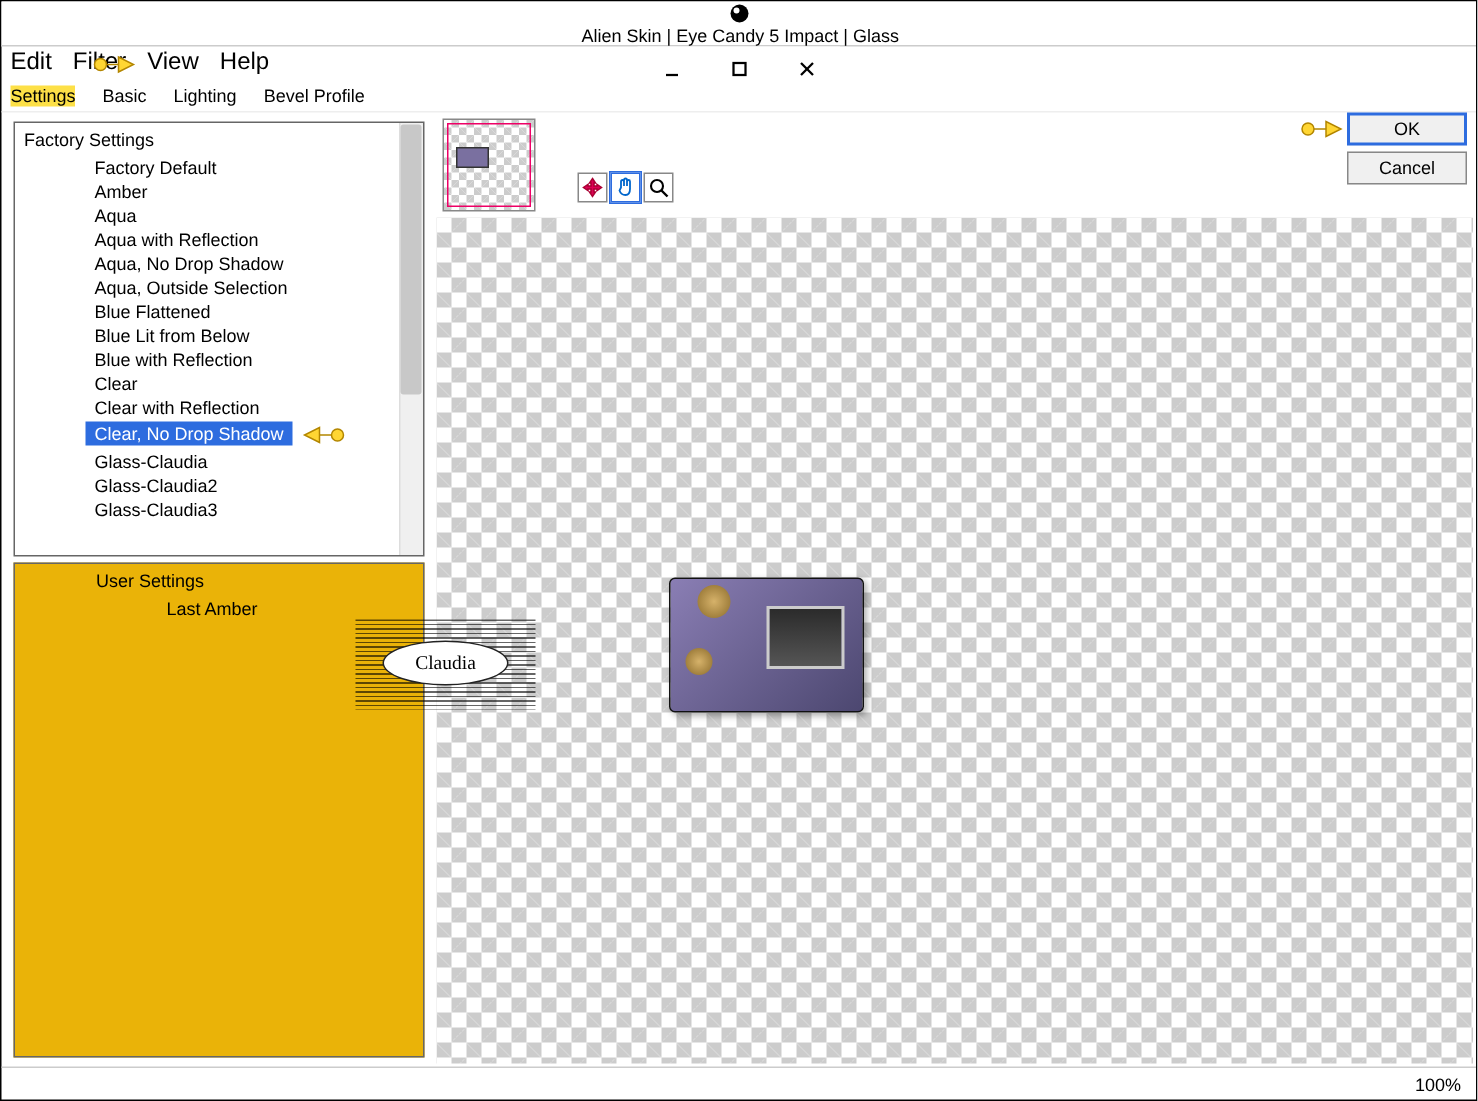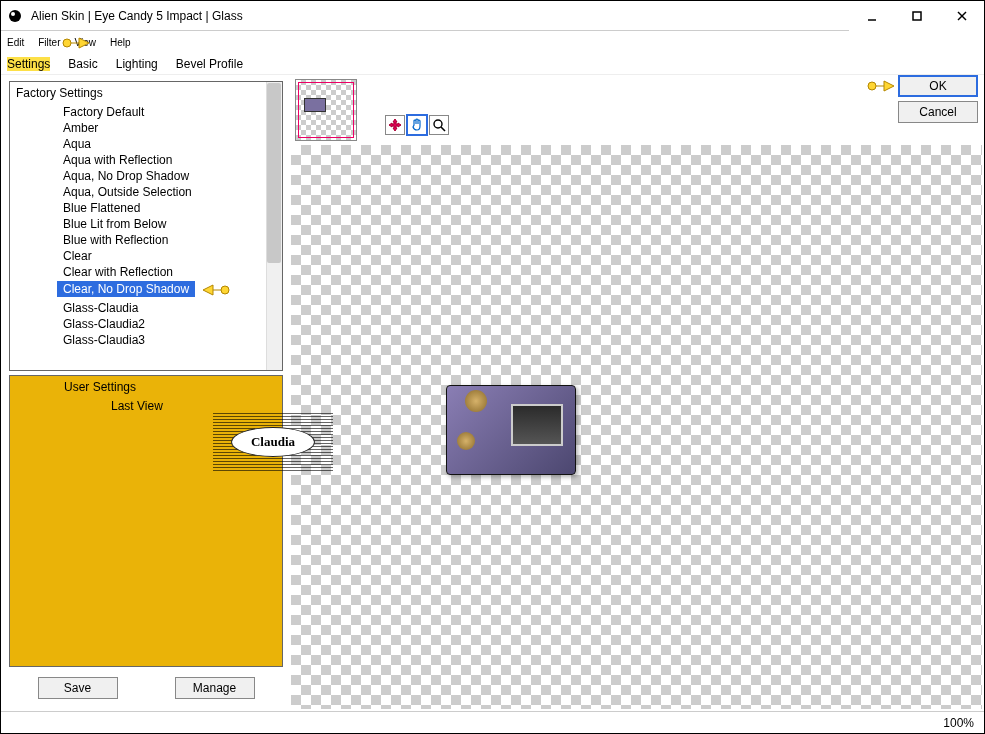--- a/index.html
+++ b/index.html
@@ -1,23 +1,23 @@
 <!DOCTYPE html>
 <html><head>
 <meta charset="utf-8">
 <style>
 * { box-sizing: border-box; margin: 0; padding: 0; }
 body { font-family: "Segoe UI", Tahoma, sans-serif; font-size: 12px; background: #fff; overflow: hidden; }
 .window { width: 985px; height: 734px; border: 1px solid #000; display: flex; flex-direction: column; background: #fff; position: relative; }
-.titlebar { height: 30px; display: flex; align-items: center; border-bottom: 1px solid #ccc; background: #fff; }
+.titlebar { height: 30px; display: flex; align-items: center; border-bottom: 1px solid #ccc; background: #fff; flex-direction: column; }
 .titlebar .app-icon { width: 16px; height: 16px; margin: 0 6px; display: inline-flex; align-items: center; justify-content: center; }
 .titlebar .title { flex: 1; font-size: 12px; padding-left: 2px; }
 .win-controls { display: flex; }
 .win-btn { width: 45px; height: 30px; display: flex; align-items: center; justify-content: center; font-size: 14px; background: #fff; cursor: pointer; }
-.menubar { height: 22px; display: flex; align-items: center; padding: 0 6px; gap: 14px; font-size: 10px; position: relative; }
+.menubar { height: 22px; display: flex; align-items: center; padding: 0 6px; gap: 14px; font-size: 16px; position: relative; }
 .menubar .menu-item { cursor: pointer; }
 .tabbar { height: 22px; display: flex; align-items: center; padding: 0 6px; gap: 18px; font-size: 12px; border-bottom: 1px solid #eee; }
 .tabbar .tab { cursor: pointer; }
 .tabbar .tab.active { background: #fde047; }
 .content { flex: 1; display: flex; position: relative; }
 .left-panel { width: 290px; padding: 6px 8px 6px 8px; display: flex; flex-direction: column; }
 .listbox { border: 1px solid #666; flex: 0 0 290px; overflow-y: auto; overflow-x: hidden; background: #fff; position: relative; }
 .list-header { font-size: 12px; padding: 4px 6px; }
 .list-item { font-size: 12px; padding: 1px 6px; cursor: pointer; white-space: nowrap; margin-left: 47px; }
 .list-item.selected { background: #2d6cdf; color: #fff; display: inline-block; }
@@ -42,21 +42,21 @@
 .ok-cancel .btn { width: 64px; height: 22px; }
 .ok-btn { border: 2px solid #2d6cdf; }
 .preview-area { flex: 1; border-top: 0; position: relative; background-image: linear-gradient(45deg,#ccc 25%,transparent 25%),linear-gradient(-45deg,#ccc 25%,transparent 25%),linear-gradient(45deg,transparent 75%,#ccc 75%),linear-gradient(-45deg,transparent 75%,#ccc 75%); background-size: 20px 20px; background-position: 0 0,0 10px,10px -10px,-10px 0; margin: 0 2px 2px 0; }
 .preview-img { position: absolute; left: 155px; top: 240px; width: 130px; height: 90px; background: linear-gradient(135deg,#8a7eb4,#4c4770); border: 1px solid #111; border-radius: 4px; box-shadow: 2px 2px 4px rgba(0,0,0,0.3); }
 .preview-img .inner { position: absolute; right: 12px; top: 18px; width: 52px; height: 42px; background: linear-gradient(#2b2b2b,#555); border: 2px solid #ccc; }
 .preview-img .orb1 { position: absolute; left: 18px; top: 4px; width: 22px; height: 22px; border-radius: 50%; background: radial-gradient(#d6b26a,#8a6a2a); }
 .preview-img .orb2 { position: absolute; left: 10px; top: 46px; width: 18px; height: 18px; border-radius: 50%; background: radial-gradient(#d6b26a,#8a6a2a); }
 .statusbar { height: 22px; border-top: 1px solid #ccc; display: flex; justify-content: flex-end; align-items: center; padding: 0 10px; font-size: 12px; }
 .pointer-hand { position: absolute; width: 30px; height: 20px; display: flex; align-items: center; justify-content: center; pointer-events: none; z-index: 50; }
 .pointer-hand svg { width: 100%; height: 100%; }
-.watermark { position: absolute; left: 212px; top: 338px; width: 120px; height: 60px; z-index: 40; pointer-events: none; font-weight: bold; }
+.watermark { position: absolute; left: 236px; top: 338px; width: 120px; height: 60px; z-index: 40; pointer-events: none; }
 .watermark .lines { position: absolute; inset: 0; background: repeating-linear-gradient(#000 0 1px, transparent 1px 3px); opacity: 0.6; }
 .watermark .bubble { position: absolute; left: 18px; top: 14px; width: 84px; height: 30px; border-radius: 50%; background: #fff; display: flex; align-items: center; justify-content: center; font-family: cursive; font-size: 13px; border: 1px solid #222; }
 .scrollbar-fake { position: absolute; right: 0; top: 0; bottom: 0; width: 16px; background: #f0f0f0; border-left: 1px solid #ddd; }
 .scrollbar-thumb { position: absolute; right: 1px; top: 1px; width: 14px; height: 180px; background: #c8c8c8; border-radius: 2px; }
 </style>
 </head>
 <body>
 
 <div class="window">
 
@@ -115,26 +115,22 @@
         <div class="list-header">Factory Settings</div>
         <div class="scrollbar-fake">
             <div class="scrollbar-thumb"></div>
           </div>
       <div class="list-item">Factory Default</div><div class="list-item">Amber</div><div class="list-item">Aqua</div><div class="list-item">Aqua with Reflection</div><div class="list-item">Aqua, No Drop Shadow</div><div class="list-item">Aqua, Outside Selection</div><div class="list-item">Blue Flattened</div><div class="list-item">Blue Lit from Below</div><div class="list-item">Blue with Reflection</div><div class="list-item">Clear</div><div class="list-item">Clear with Reflection</div><div class="list-item selected">Clear, No Drop Shadow</div><div class="pointer-hand" style="position: relative; display: inline-block; left: 6px; top: 0px; vertical-align: middle;"><svg viewBox="0 0 30 20">
               <path d="M28 10 L12 10 L12 5 L2 10 L12 15 L12 10" fill="#ffd633" stroke="#b38600" stroke-width="1"></path>
               <circle cx="24" cy="10" r="4" fill="#ffd633" stroke="#b38600"></circle>
             </svg></div><div class="list-item">Glass-Claudia</div><div class="list-item">Glass-Claudia2</div><div class="list-item">Glass-Claudia3</div></div>
       <div class="userbox" id="user-list">
         <div class="list-header">User Settings</div>
-      <div class="list-item">Last View</div>
+      <div class="list-item">Last Amber</div>
         </div>
-      <div class="bottom-buttons">
-        <button class="btn">Save</button>
-        <button class="btn">Manage</button>
-      </div>
     </div>
 
     <div class="right-panel">
       <div class="right-top">
         <div class="nav-thumb">
           <div class="sel"></div>
             <div class="mini"></div>
         </div>
         <div class="spacer-small"></div>
         <div class="tool-icons">

